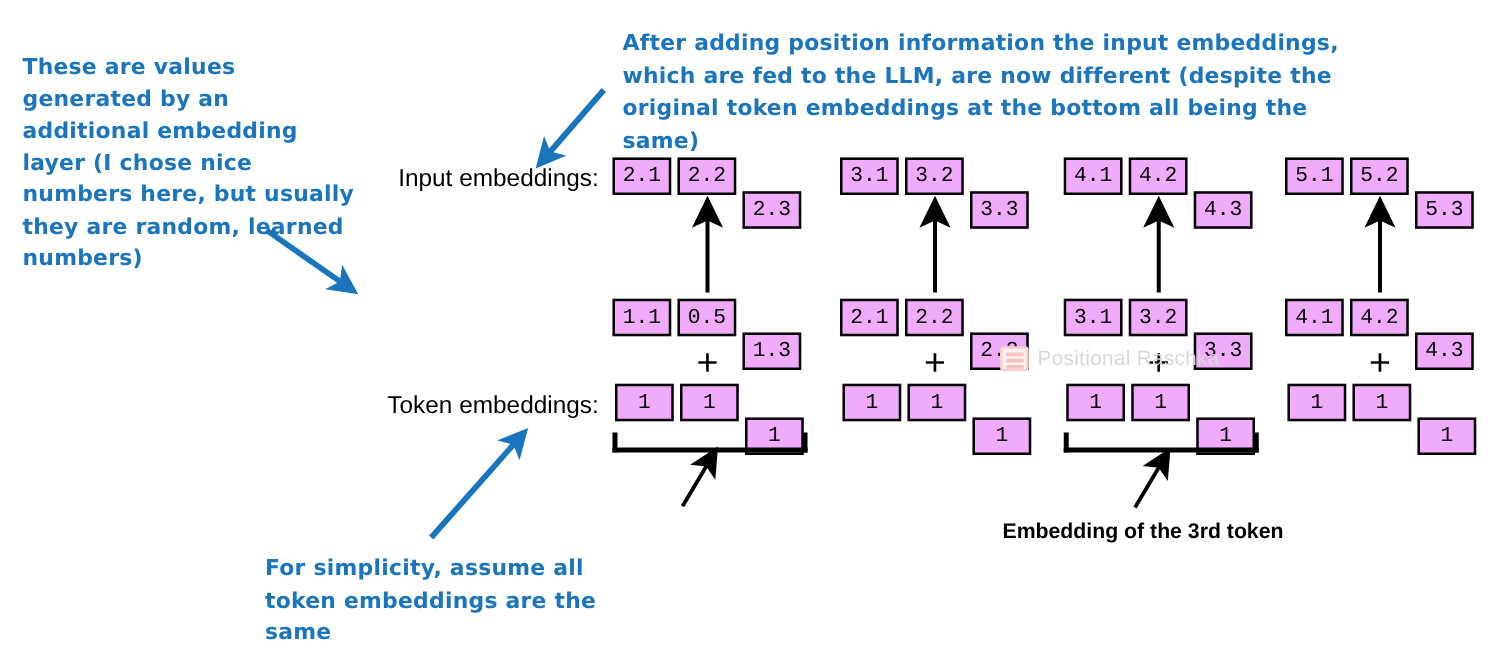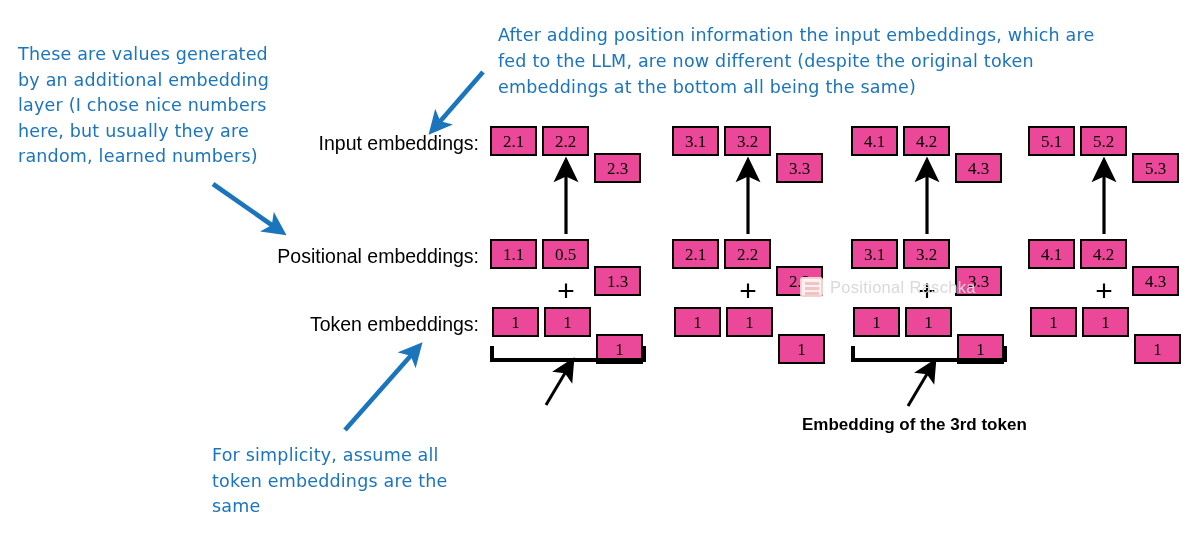--- a/index.html
+++ b/index.html
@@ -18,21 +18,21 @@
 
   
   .annot {
     position: absolute;
     color: #1a75bc;
     font-family: "DejaVu Sans", sans-serif;
     font-size: 17.5px;
     line-height: 25.5px;
     letter-spacing: 0.2px;
     white-space: pre-line;
-    font-weight: 400;
+    font-weight: 700;
   }
   #annot-left   { left: 18px;  top: 42px;  width: 268px; }
   #annot-top    { left: 498px; top: 22px;  width: 600px; line-height: 26px; }
   #annot-bottom { left: 212px; top: 443px; width: 270px; }
 
   
   .row-label {
     position: absolute;
     color: #000;
     font-family: "Liberation Sans", sans-serif;
@@ -43,28 +43,28 @@
   }
   #label-input      { right: 716px; top: 131px; }
   #label-positional { right: 716px; top: 244px; }
   #label-token      { right: 716px; top: 312px; }
 
   
   .row { position: absolute; left: 0; top: 0; }
   .group { position: absolute; display: flex; }
   .cell {
     border: 2.6px solid #000;
-    background: #ec4899;
+    background: #f0abfc;
     width: 47px;
     height: 30px;
     margin-right: 5px;
     display: flex;
     align-items: center;
     justify-content: center;
-    font-family: Liberation Serif, serif;
+    font-family: Liberation Mono, monospace;
     font-size: 17px;
     color: #000;
     line-height: 1;
   }
   .cell:last-child { margin-right: 0; margin-top: 27px; }
 
   
   .row-input      { top: 126px; }
   .row-positional { top: 239px; }
   .row-token      { top: 307px; }
@@ -163,21 +163,20 @@
 
 <div class="canvas">
 
   <div class="annot" id="annot-left">These are values generated by an additional embedding layer (I chose nice numbers here, but usually they are random, learned numbers)</div>
 
   <div class="annot" id="annot-top">After adding position information the input embeddings, which are fed to the LLM, are now different (despite the original token embeddings at the bottom all being the same)</div>
 
   <div class="annot" id="annot-bottom">For simplicity, assume all token embeddings are the same</div>
 
   <div class="row-label" id="label-input">Input embeddings:</div>
-  <div class="row-label" id="label-positional">Positional embeddings:</div>
   <div class="row-label" id="label-token">Token embeddings:</div>
 
   <div class="row row-input">
     <div class="group g0">
       <div class="cell">2.1</div>
       <div class="cell">2.2</div>
       <div class="cell">2.3</div>
     </div>
     <div class="group g1">
       <div class="cell">3.1</div>

